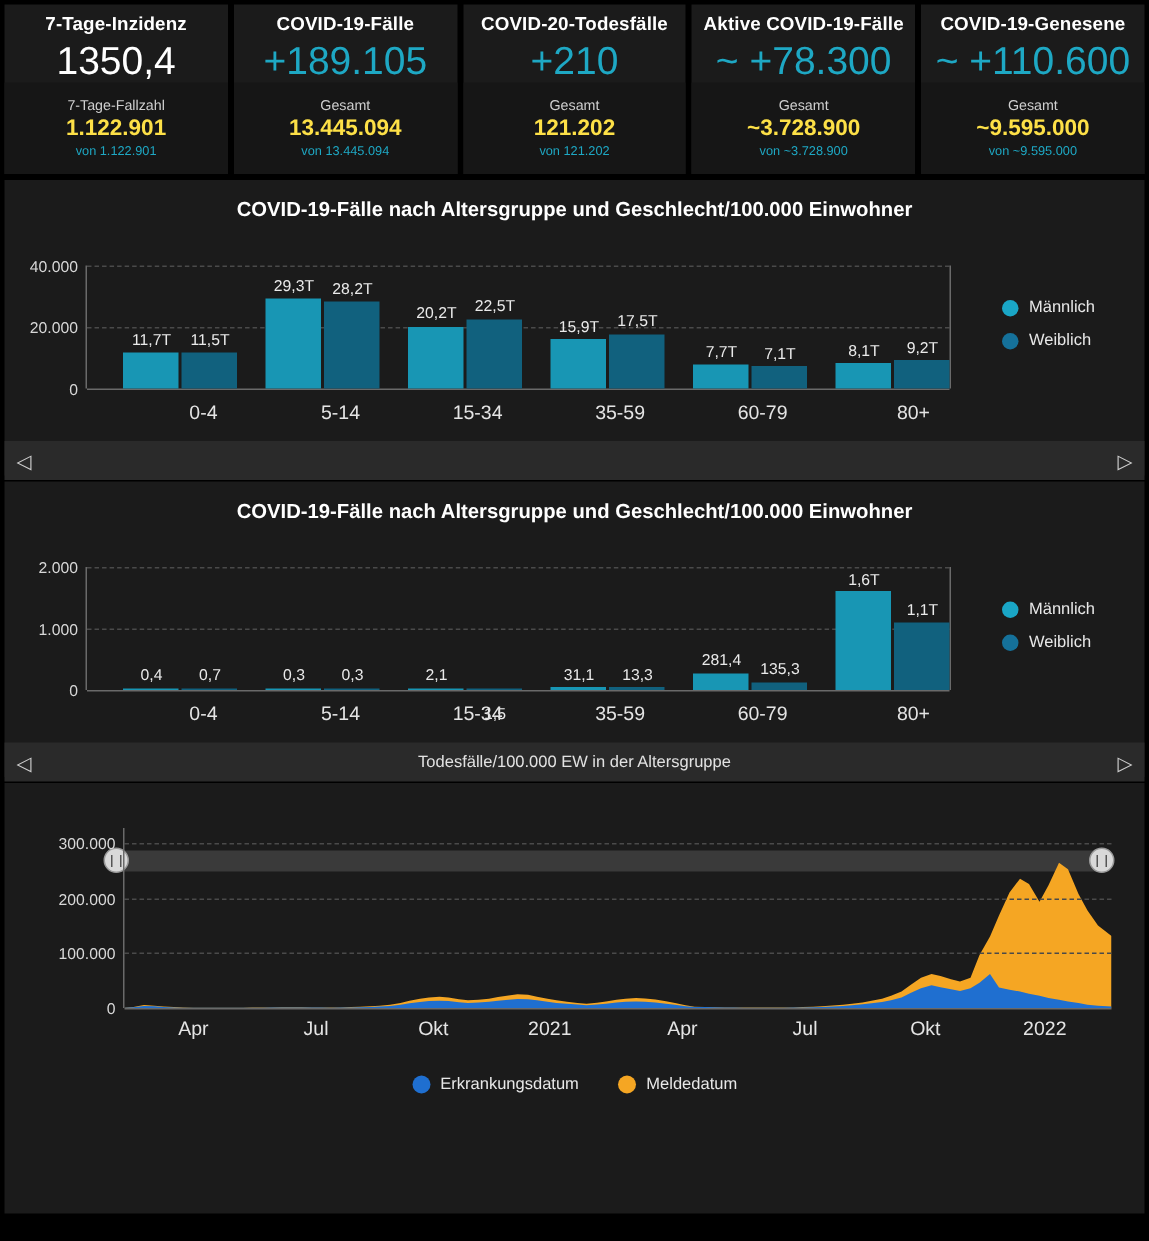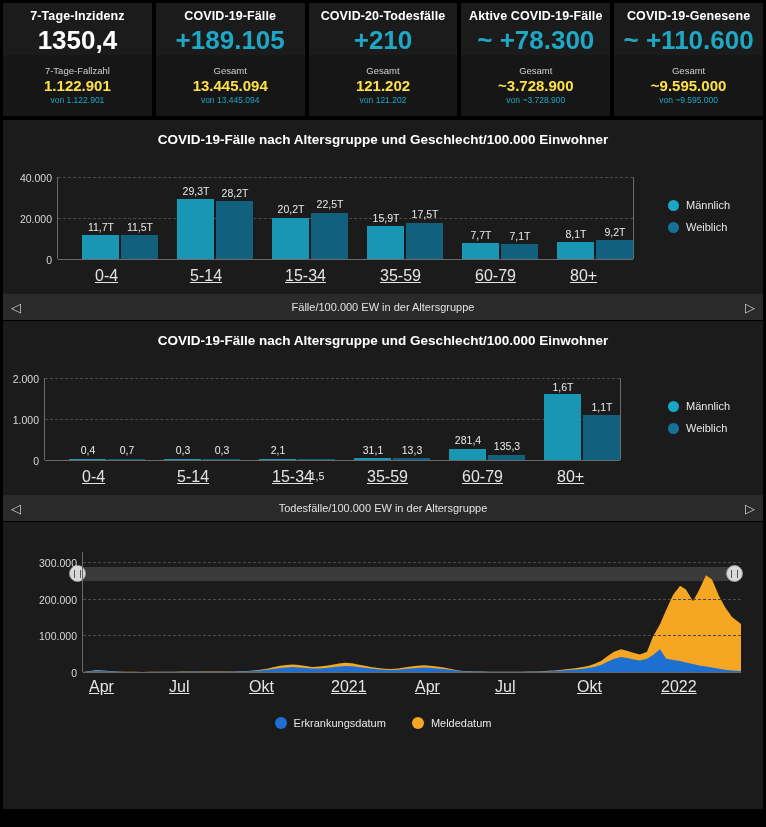--- a/index.html
+++ b/index.html
@@ -30,21 +30,21 @@
     position: relative;
   }
   .kpi-title {
     font-size: 12.5px;
     color: #ffffff;
     font-weight: bold;
     letter-spacing: .1px;
   }
   .kpi-main {
     font-size: 26px;
-    font-weight: bold;
+    font-weight: normal;
     line-height: 30px;
     margin-top: 2px;
   }
   .kpi-main.white { color: #ffffff; }
   .kpi-main.cyan { color: #1ea8c4; }
   .kpi-sub {
     width: 100%;
     background: #161616;
     flex: 1;
     display: flex;
@@ -102,25 +102,24 @@
   .bar.female { background: #11617e; }
   .barlabel {
     position: absolute;
     font-size: 10.5px;
     color: #eaeaea;
     text-align: center;
     white-space: nowrap;
   }
   .xcat {
     position: absolute;
-    font-size: 16px;
+    font-size: 13px;
     color: #e4e4e4;
-    text-align: left;
+    text-align: right;
     white-space: nowrap;
-    text-decoration: underline;
   }
   .legend-box { position: absolute; }
   .legend-item { display: flex; align-items: center; margin-bottom: 10px; }
   .legend-dot { width: 11px; height: 11px; border-radius: 50%; margin-right: 7px; }
   .legend-dot.male { background: #1aa6c6; }
   .legend-dot.female { background: #15719a; }
   .legend-label { font-size: 11px; color: #e8e8e8; }
 
   .xaxis-bar {
     background: #2a2a2a;
@@ -288,30 +287,29 @@
         </div>
         <div class="legend-item">
           <span class="legend-dot female"></span>
           <span class="legend-label">Weiblich</span>
         </div>
       </div>
     </div>
 
     <div class="xaxis-bar">
       <span class="arrow">◁</span>
-      <span class="xaxis-label">Fälle/100.000 EW in der Altersgruppe</span>
       <span class="arrow">▷</span>
     </div>
   </div>
 
   <div class="panel" style="height:197px;">
     <div class="panel-title">COVID-19-Fälle nach Altersgruppe und Geschlecht/100.000 Einwohner</div>
 
     <div class="chart-area" style="height:145px;">
-      <div class="plot" style="left:42px; top:30px; width:575px; height:82px;">
+      <div class="plot" style="left:55px; top:30px; width:575px; height:82px;">
         <div class="gridline" style="top:0px;">
           <span class="ytick">2.000</span>
         </div>
         <div class="gridline" style="top:41px;">
           <span class="ytick">1.000</span>
         </div>
         <div class="gridline" style="top:82px; border-top:1px solid #6a6a6a;">
           <span class="ytick">0</span>
         </div>
         <div class="axisline" style="left:-1px; top:0; width:1px; height:82px;"></div>

